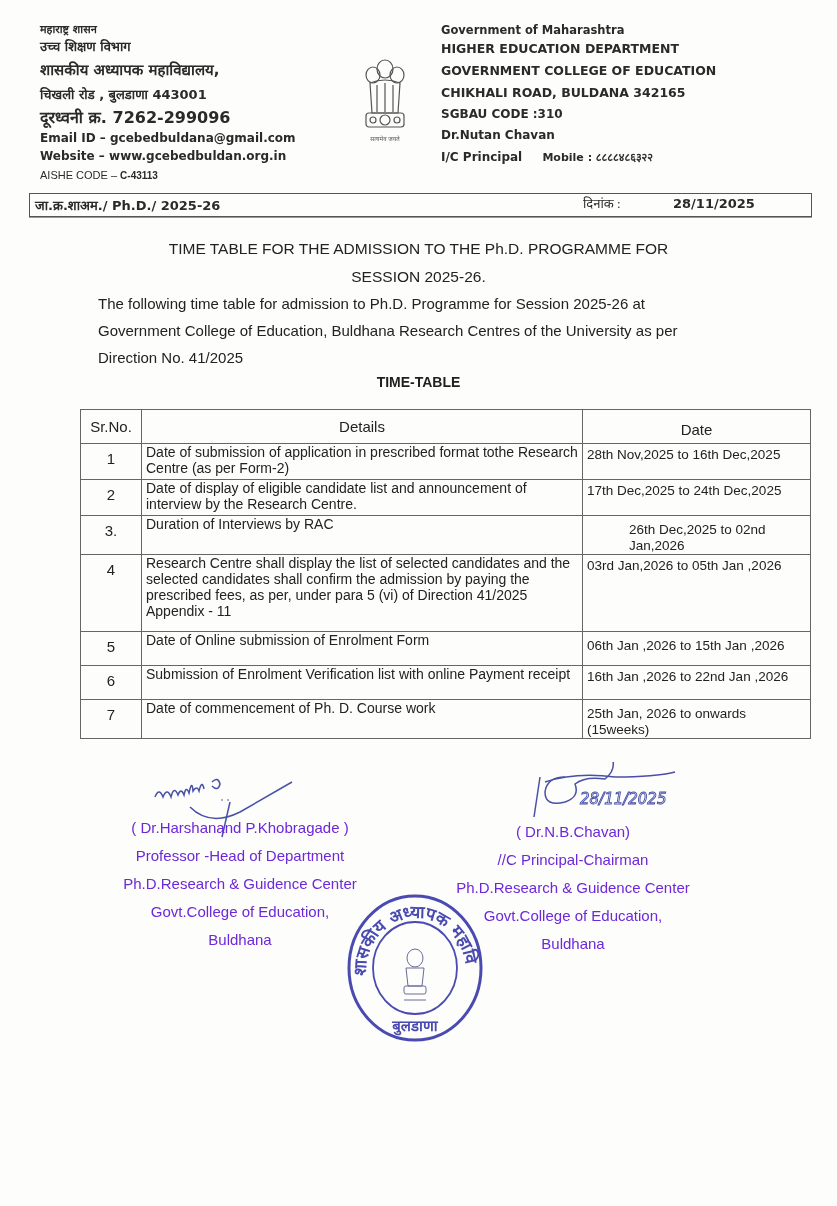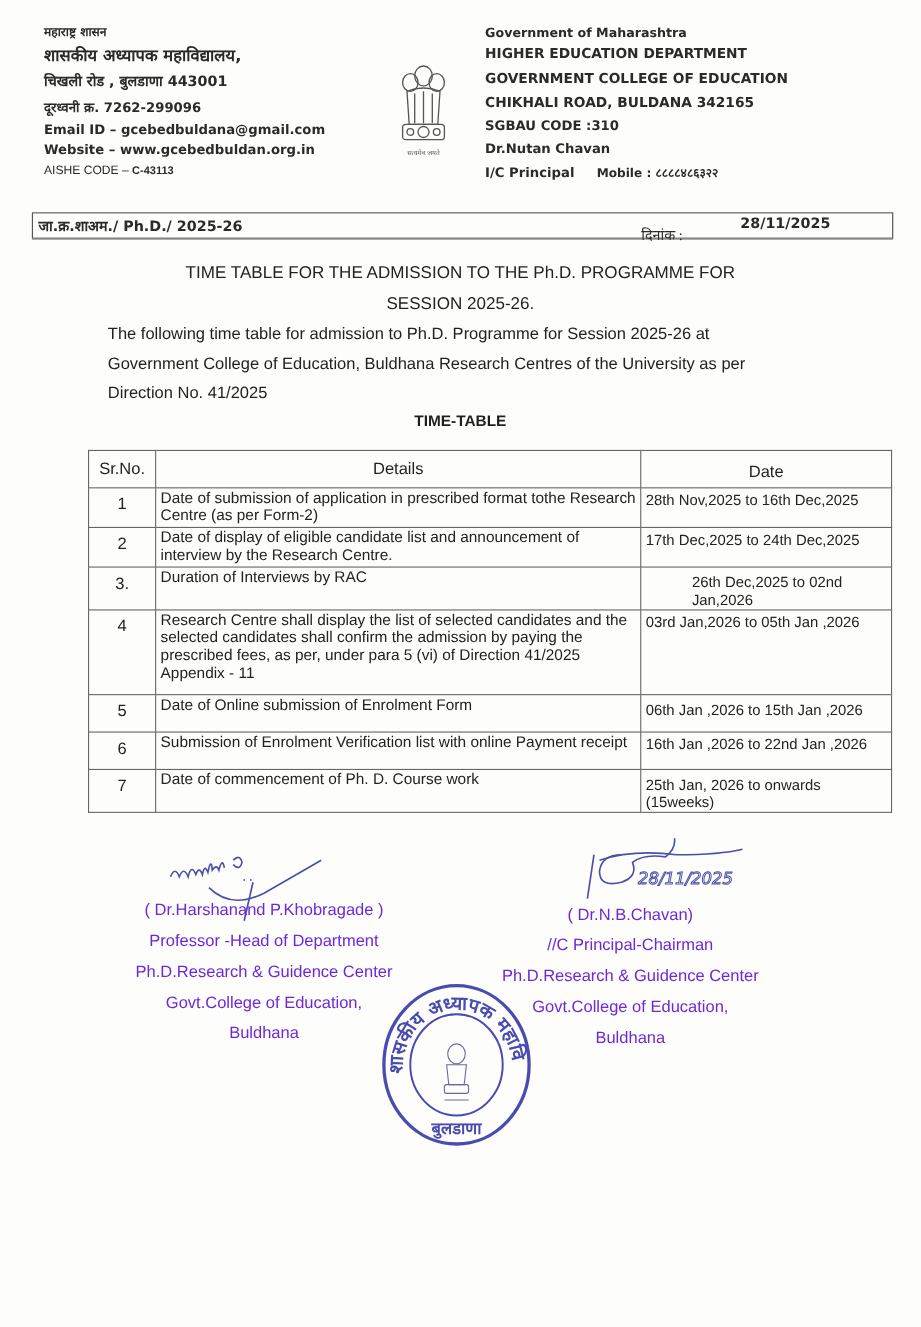--- a/index.html
+++ b/index.html
@@ -11,21 +11,21 @@
     position: relative;
   }
   .abs { position: absolute; }
 
   
   .lh-left { left: 40px; top: 22px; font-family: "DejaVu Sans", sans-serif; color: #2a2a2a; }
   .lh-left .l1 { font-size: 11px; font-weight: bold; line-height: 15px; }
   .lh-left .l2 { font-size: 13px; font-weight: bold; line-height: 20px; }
   .lh-left .l3 { font-size: 15px; font-weight: bold; line-height: 26px; }
   .lh-left .l4 { font-size: 13px; font-weight: bold; line-height: 24px; }
-  .lh-left .l5 { font-size: 12px; font-weight: bold; line-height: 22px; }
+  .lh-left .l5 { font-size: 16px; font-weight: bold; line-height: 22px; }
   .lh-left .l6, .lh-left .l7 { font-size: 12px; font-weight: bold; line-height: 18px; }
   .lh-left .l6 a, .lh-left .l7 a { color: #2a2a2a; }
   .lh-left .l8 { font-size: 11px; line-height: 20px; font-family: "Liberation Sans", sans-serif; }
   .lh-left .l8 b { font-size: 10px; }
 
   
   .emblem { left: 362px; top: 55px; width: 46px; height: 92px; }
 
   
   .lh-right { left: 441px; top: 22px; font-family: "DejaVu Sans", sans-serif; color: #2a2a2a; font-weight: bold; }
@@ -36,21 +36,21 @@
   .lh-right .r7 .mob { margin-left: 16px; font-size: 11px; }
 
   
   .refbar {
     left: 29px; top: 193px; width: 781px; height: 22px;
     border: 1px solid #555; border-top-width: 1.5px;
     font-family: "DejaVu Sans", sans-serif; font-size: 13px; font-weight: bold; color: #2a2a2a;
     box-shadow: 0 1px 0 #999;
   }
   .refbar .ref { position: absolute; left: 5px; top: 2px; }
-  .refbar .datelbl { position: absolute; left: 553px; top: 10px; font-weight: normal; font-family: Liberation Serif, serif; }
+  .refbar .datelbl { position: absolute; left: 553px; top: 0; font-weight: normal; font-family: Liberation Serif, serif; }
   .refbar .dateval { position: absolute; left: 643px; top: 2px; }
 
   
   .title { left: 0; width: 837px; text-align: center; font-size: 15.5px; color: #222; }
   .intro { left: 98px; width: 640px; font-size: 15px; line-height: 27px; color: #222; }
   .tt-heading { left: 0; width: 837px; top: 374px; text-align: center; font-size: 14px; font-weight: bold; }
 
   
   table.tt {
     position: absolute; left: 80px; top: 409px; width: 731px;
@@ -73,20 +73,21 @@
   .signature { position: absolute; }
 
   
   .stamp { left: 344px; top: 888px; width: 140px; height: 156px; }
 </style>
 </head>
 <body>
 
 <div class="abs lh-left">
   <div class="l1">महाराष्ट्र शासन</div>
+  <div class="l2">उच्च शिक्षण विभाग</div>
   <div class="l3">शासकीय अध्यापक महाविद्यालय,</div>
   <div class="l4">चिखली रोड , बुलडाणा 443001</div>
   <div class="l5">
     <span>दूरध्वनी क्र.</span>
     <span>7262-299096</span>
   </div>
   <div class="l6">
     <span>Email ID –</span>
     <a>gcebedbuldana@gmail.com</a>
   </div>

